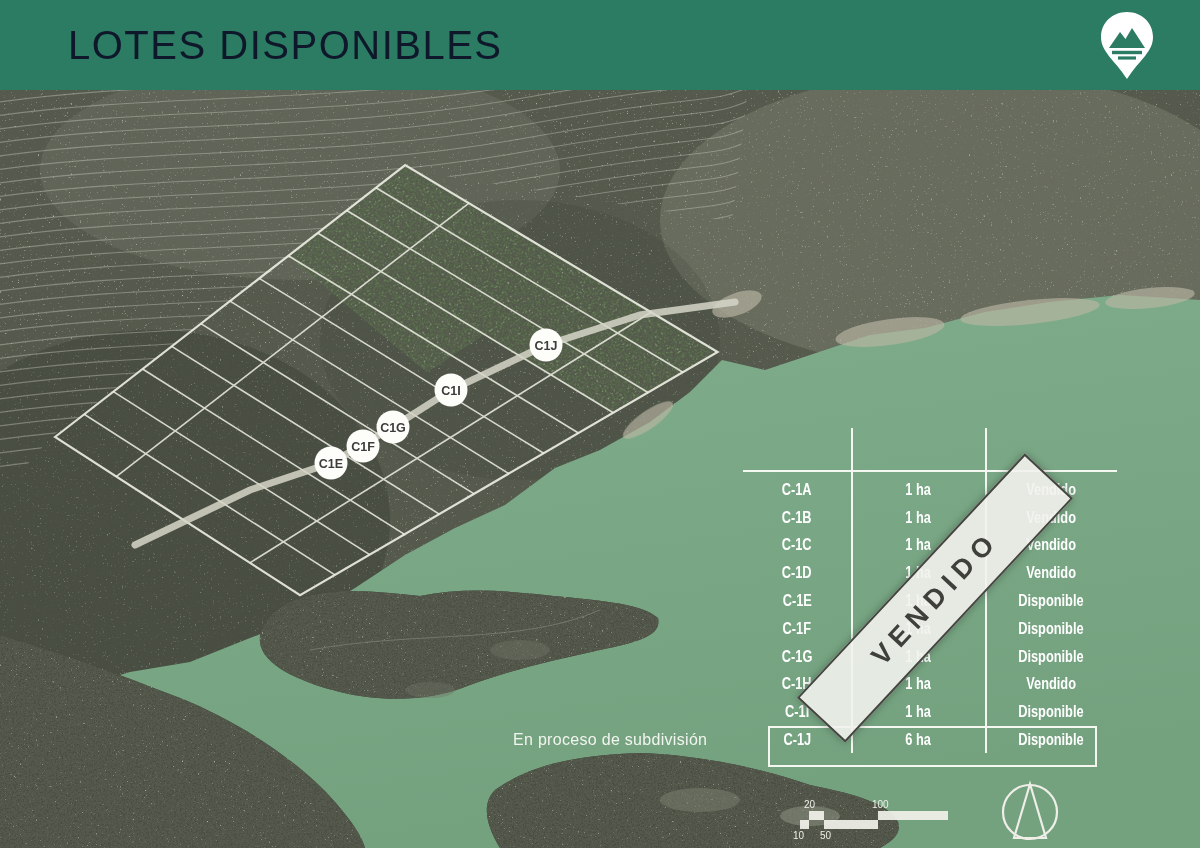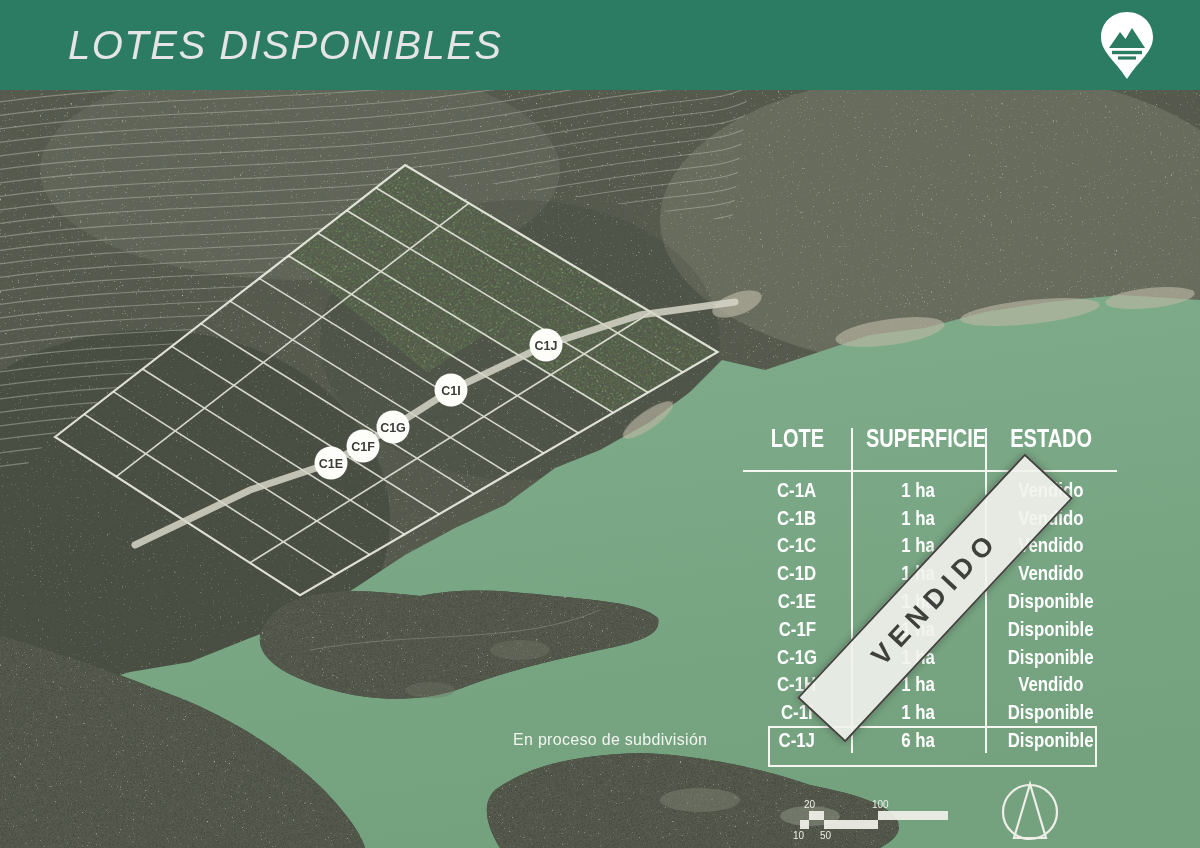--- a/index.html
+++ b/index.html
@@ -1,38 +1,38 @@
 <!DOCTYPE html>
 <html><head>
 <meta charset="utf-8">
 <style>
   html,body{margin:0;padding:0;background:#222;font-family:"Liberation Sans",sans-serif;}
   #stage{position:relative;width:1200px;height:848px;overflow:hidden;background:#5c6052;}
 
   
   .header{position:absolute;left:0;top:0;width:1200px;height:90px;background:#2b7c62;display:flex;align-items:center;z-index:30;}
-  .header h1{margin:0 0 0 68px;font-size:40px;font-weight:400;letter-spacing:1.5px;color:#e5e5e5;font-style:italic;}
+  .header h1{margin:0 0 0 68px;font-size:40px;font-weight:400;letter-spacing:1.5px;color:#0f172a;}
   .logo{position:absolute;left:1092px;top:7px;width:70px;height:78px;}
 
   
   #map{position:absolute;left:0;top:90px;width:1200px;height:758px;z-index:1;}
 
   
   .lots-table{position:absolute;left:743px;top:418px;width:374px;height:350px;color:#fff;z-index:10;}
   .thead{display:flex;height:40px;align-items:center;}
   .thead .cell{font-size:25px;font-weight:700;}
   .cell{text-align:center;}
   .c0{width:108px;} .c1{width:134px;} .c2{width:132px;}
   .cond{display:inline-block;transform:scaleX(.8);transform-origin:center;white-space:nowrap;}
   .hline{position:absolute;left:0;top:52px;width:374px;height:0;border-top:2px solid #f5f7f1;}
   .vline{position:absolute;top:10px;width:0;height:325px;border-left:2px solid #f5f7f1;}
   .vline.v1{left:108px;} .vline.v2{left:242px;}
   .tbody{position:absolute;left:0;top:58px;width:374px;}
   .trow{display:flex;height:27.8px;align-items:center;}
-  .trow .cell{font-size:21px;font-weight:700;}
+  .trow .cell{font-size:16px;font-weight:700;}
   .highlight-box{position:absolute;left:25px;top:308px;width:325px;height:37px;border:2px solid #f5f7f1;z-index:11;}
 
   
   .sold-banner{position:absolute;left:768px;top:565px;width:330px;height:62px;
     background:rgba(242,242,237,.9);border:2px solid #454540;box-shadow:0 0 8px rgba(0,0,0,.3);
     transform:rotate(-47deg);display:flex;align-items:center;justify-content:center;z-index:20;}
   .sold-banner span{font-size:27px;font-weight:600;letter-spacing:7px;color:#3f3f3c;}
 
   .caption{position:absolute;left:513px;top:731px;font-size:16px;color:#f2f5ef;z-index:10;letter-spacing:.3px;}
 </style>
@@ -202,25 +202,20 @@
       </g>
     </g>
 
     <g stroke="#efefe8" stroke-width="2.2" fill="none">
       <circle cx="1030" cy="722" r="27"></circle>
       <path d="M1030,694 L1014,748 L1046,748 Z"></path>
     </g>
   </svg>
 
   <div class="lots-table">
-    <div class="thead">
-      <div class="cell c0"><span class="cond">LOTE</span></div>
-      <div class="cell c1"><span class="cond">SUPERFICIE</span></div>
-      <div class="cell c2"><span class="cond">ESTADO</span></div>
-    </div>
     <div class="hline"></div>
     <div class="vline v1"></div>
     <div class="vline v2"></div>
     <div class="tbody">
       <div class="trow">
         <div class="cell c0"><span class="cond">C-1A</span></div>
         <div class="cell c1"><span class="cond">1 ha</span></div>
         <div class="cell c2"><span class="cond">Vendido</span></div>
       </div>
       <div class="trow">

